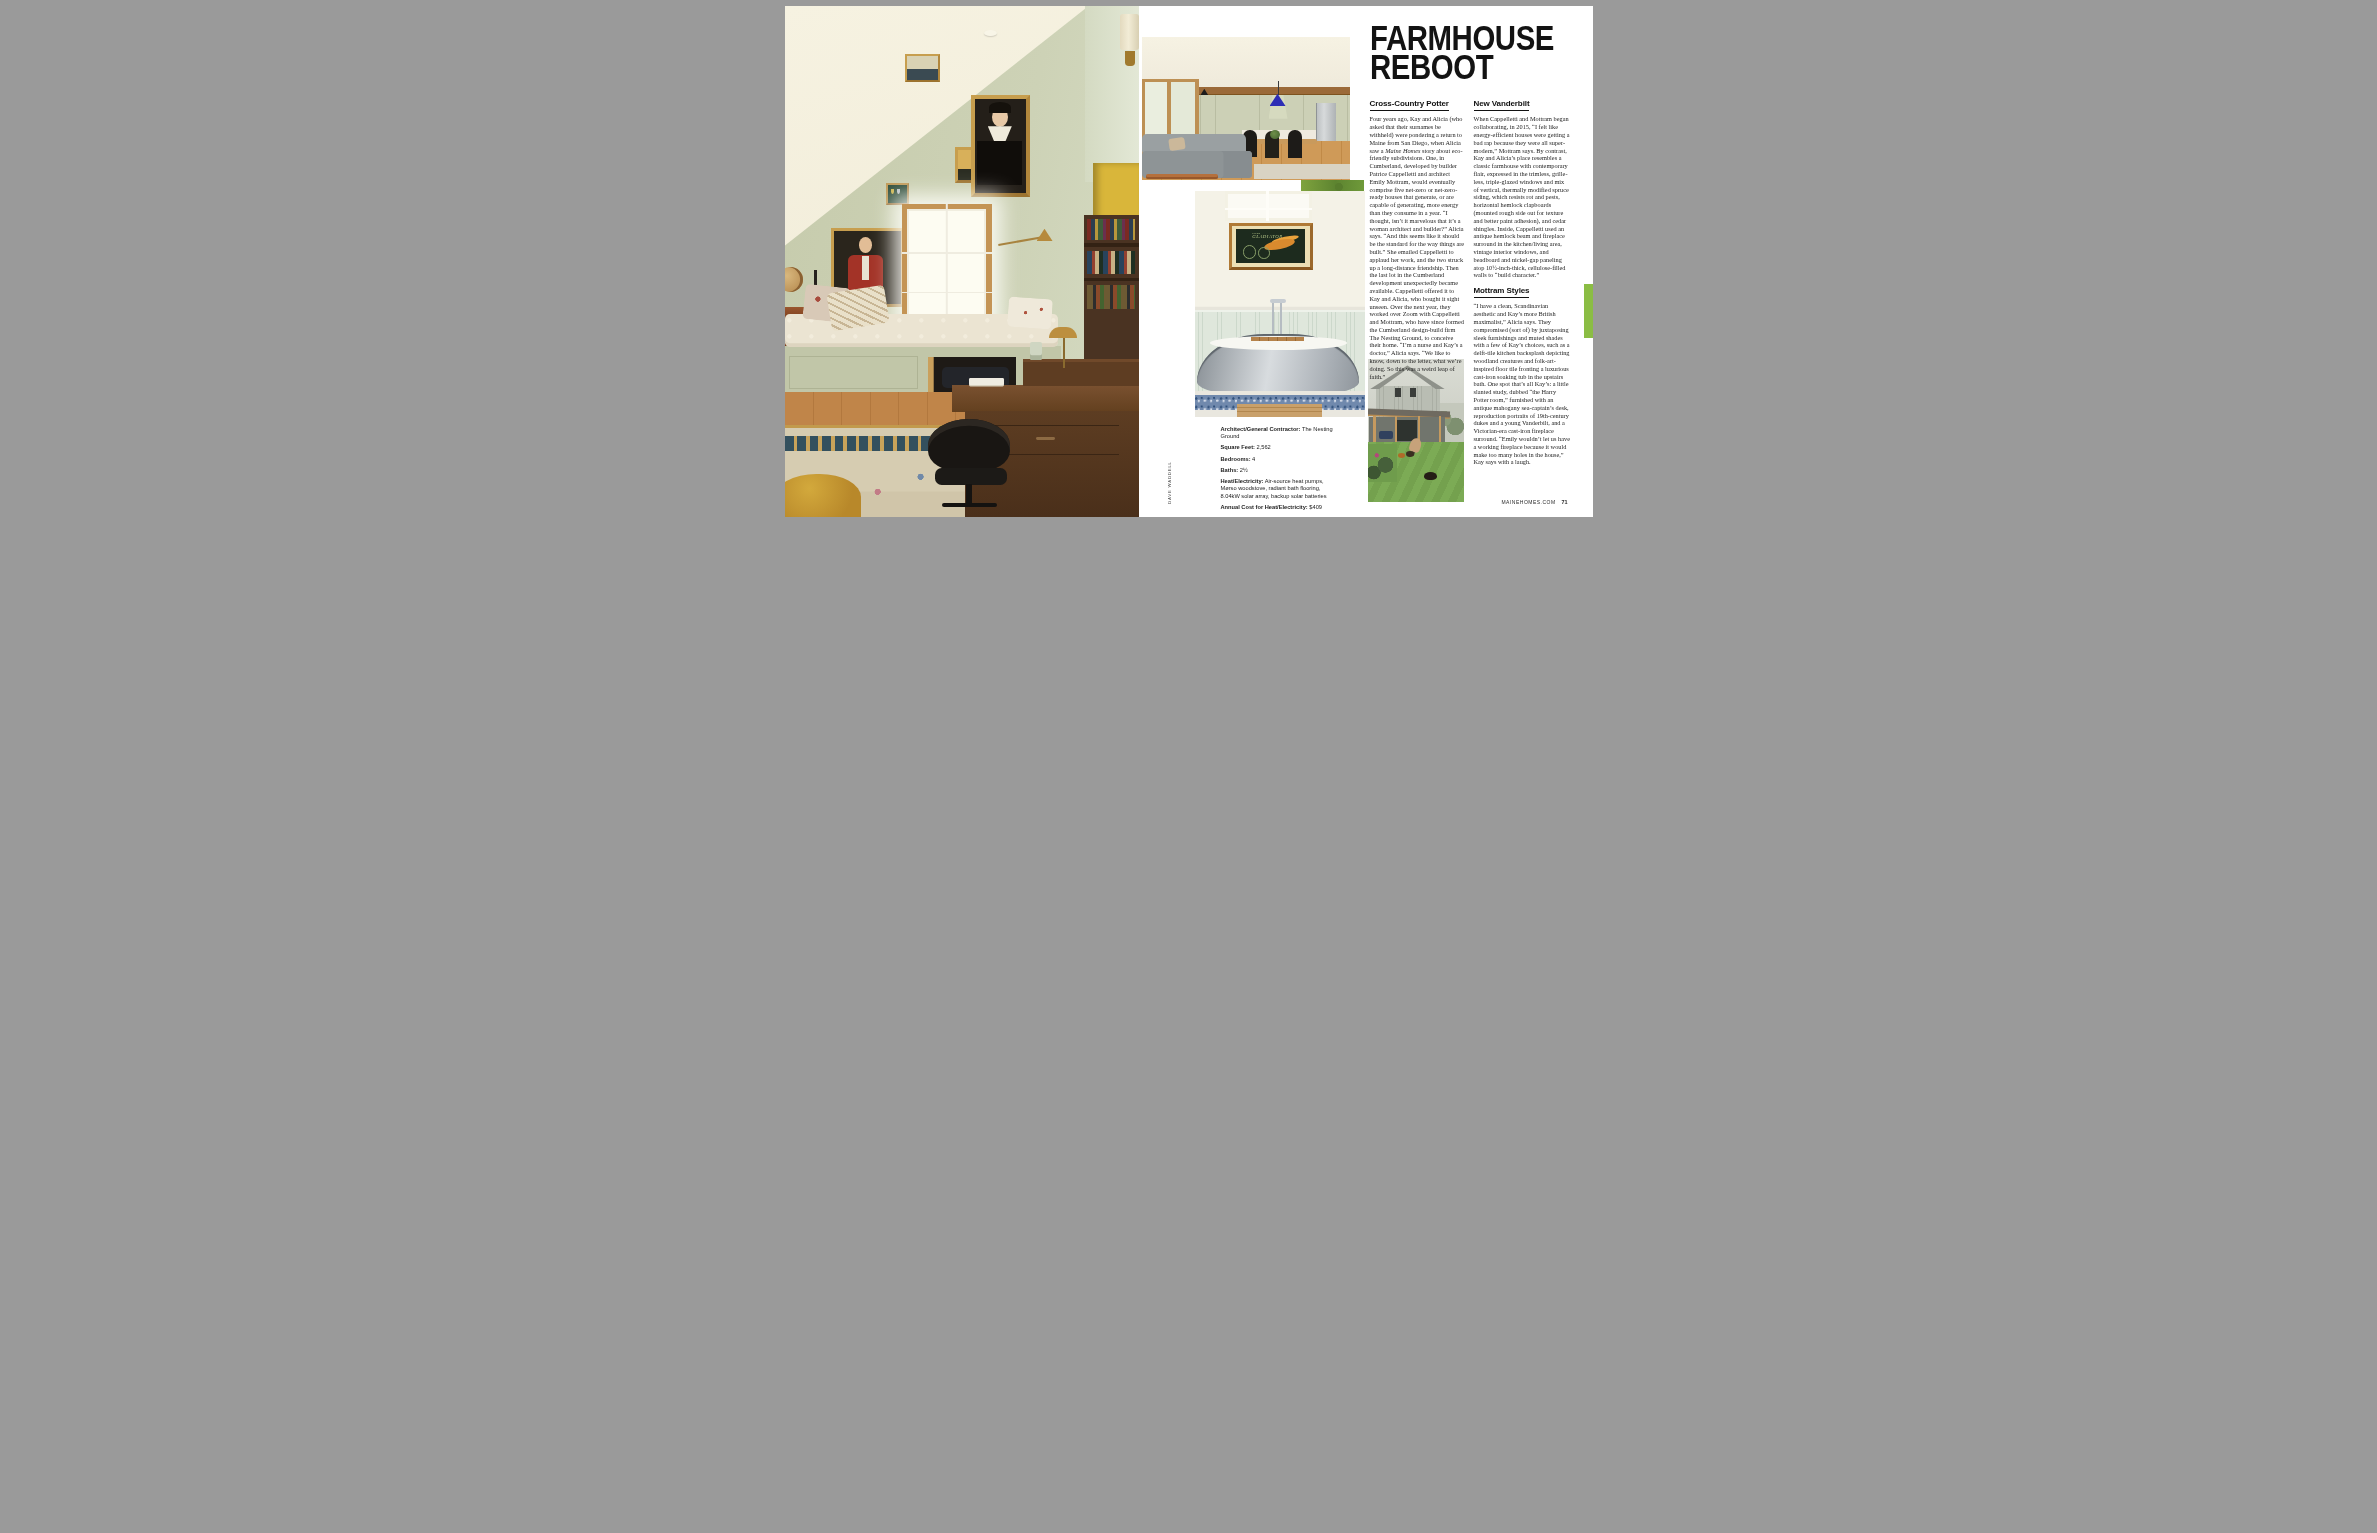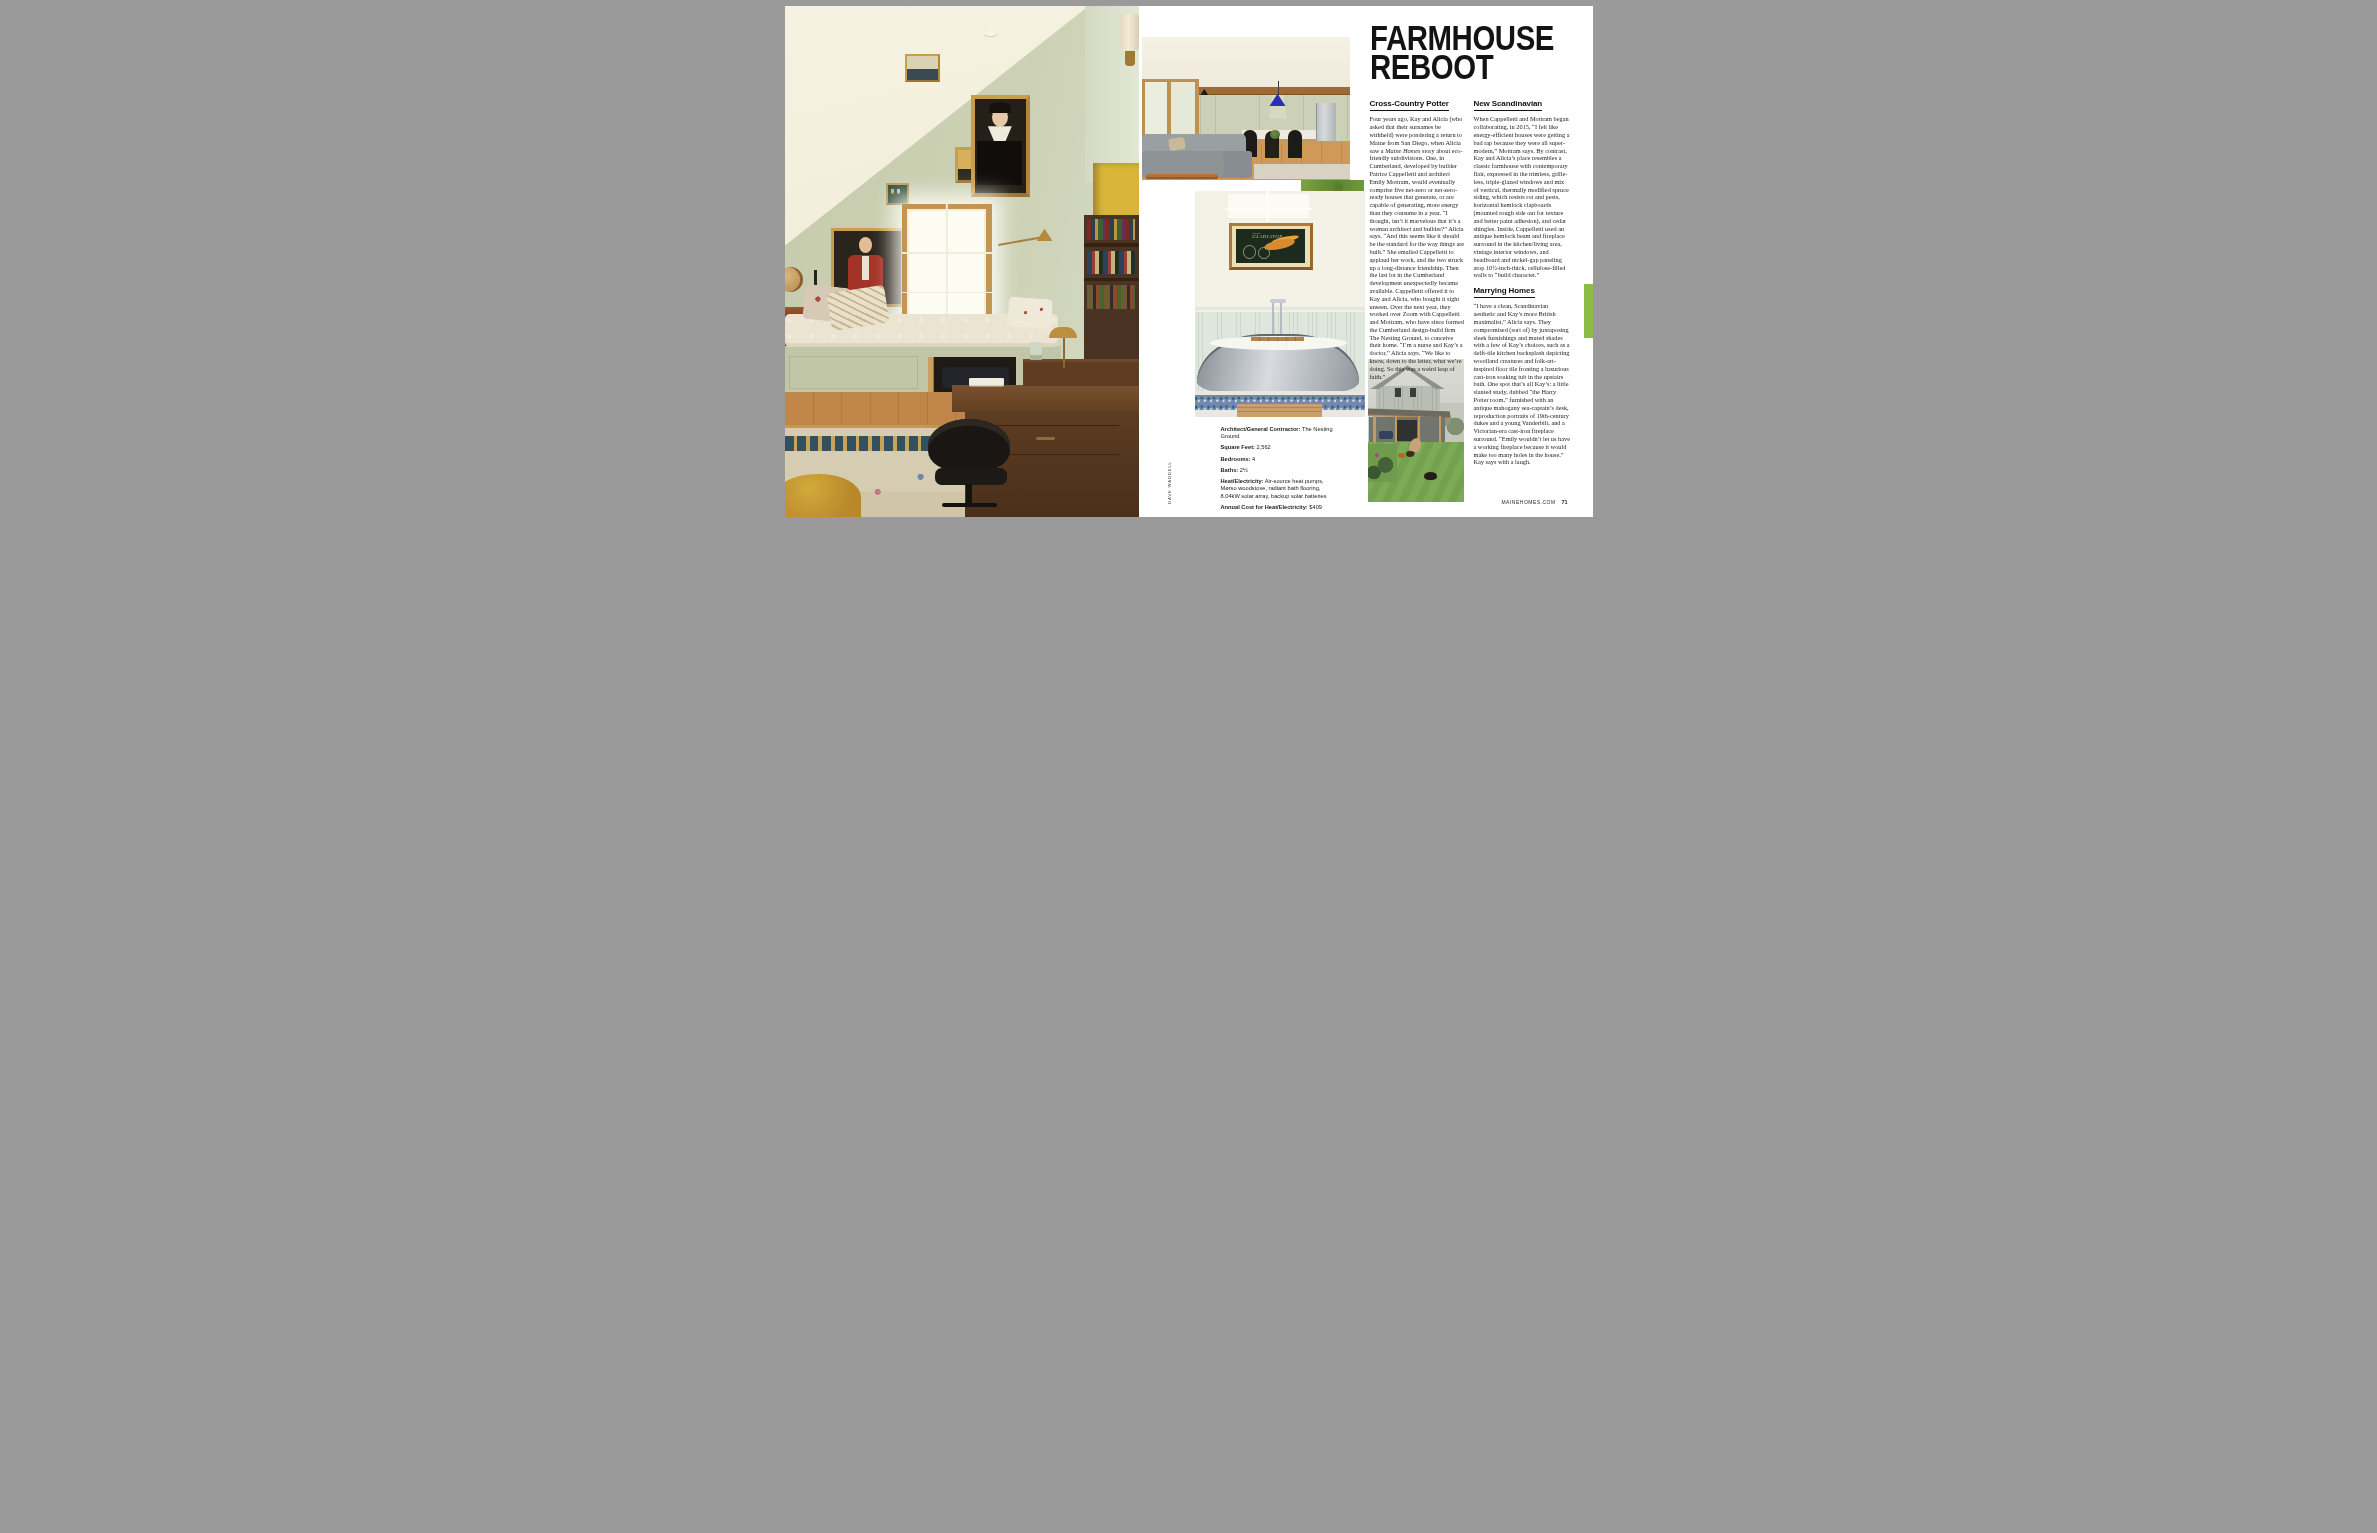--- a/index.html
+++ b/index.html
@@ -255,24 +255,24 @@
     <span style="display:block;">FARMHOUSE</span>
     <span style="display:block;">REBOOT</span>
   </h1>
 
   <div class="abs" style="left:585px;top:93px;width:95px;">
     <span class="colhead">Cross-Country Potter</span>
     <p class="body-serif" style="margin:4.3px 0 0 0;"><span>Four years ago, Kay and Alicia (who asked that their surnames be withheld) were pondering a return to Maine from San Diego, when Alicia saw a </span><span style="font-style: italic;">Maine Homes</span><span> story about eco-friendly subdivisions. One, in Cumberland, developed by builder Patrice Cappelletti and architect Emily Mottram, would eventually comprise five net-zero or net-zero-ready houses that generate, or are capable of generating, more energy than they consume in a year. “I thought, isn’t it marvelous that it’s a woman architect and builder?” Alicia says. “And this seems like it should be the standard for the way things are built.” She emailed Cappelletti to applaud her work, and the two struck up a long-distance friendship. Then the last lot in the Cumberland development unexpectedly became available. Cappelletti offered it to Kay and Alicia, who bought it sight unseen. Over the next year, they worked over Zoom with Cappelletti and Mottram, who have since formed the Cumberland design-build firm The Nesting Ground, to conceive their home. “I’m a nurse and Kay’s a doctor,” Alicia says. “We like to know, down to the letter, what we’re doing. So this was a weird leap of faith.”</span></p>
   </div>
 
   <div class="abs" style="left:689px;top:93px;width:97px;">
-    <span class="colhead">New Scandinavian</span>
+    <span class="colhead">New Vanderbilt</span>
     <p class="body-serif" style="margin:4.3px 0 0 0;">When Cappelletti and Mottram began collaborating, in 2015, “I felt like energy-efficient houses were getting a bad rap because they were all super-modern,” Mottram says. By contrast, Kay and Alicia’s place resembles a classic farmhouse with contemporary flair, expressed in the trimless, grille-less, triple-glazed windows and mix of vertical, thermally modified spruce siding, which resists rot and pests, horizontal hemlock clapboards (mounted rough side out for texture and better paint adhesion), and cedar shingles. Inside, Cappelletti used an antique hemlock beam and fireplace surround in the kitchen/living area, vintage interior windows, and beadboard and nickel-gap paneling atop 10½-inch-thick, cellulose-filled walls to “build character.”</p>
     <div style="height:6.7px;"></div>
-    <span class="colhead">Marrying Homes</span>
+    <span class="colhead">Mottram Styles</span>
     <p class="body-serif" style="margin:4.3px 0 0 0;">“I have a clean, Scandinavian aesthetic and Kay’s more British maximalist,” Alicia says. They compromised (sort of) by juxtaposing sleek furnishings and muted shades with a few of Kay’s choices, such as a delft-tile kitchen backsplash depicting woodland creatures and folk-art-inspired floor tile fronting a luxurious cast-iron soaking tub in the upstairs bath. One spot that’s all Kay’s: a little slanted study, dubbed “the Harry Potter room,” furnished with an antique mahogany sea-captain’s desk, reproduction portraits of 19th-century dukes and a young Vanderbilt, and a Victorian-era cast-iron fireplace surround. “Emily wouldn’t let us have a working fireplace because it would make too many holes in the house,” Kay says with a laugh.</p>
   </div>
 
   <div class="abs" style="left:436px;top:420px;width:119px;">
     <div class="spec-row"><b>Architect/General Contractor:</b><span> The Nesting Ground</span></div>
     <div class="spec-row"><b>Square Feet:</b><span> 2,562</span></div>
     <div class="spec-row"><b>Bedrooms:</b><span> 4</span></div>
     <div class="spec-row"><b>Baths:</b><span> 2½</span></div>
     <div class="spec-row"><b>Heat/Electricity:</b><span> Air-source heat pumps, Mørso woodstove, radiant bath flooring, 8.04kW solar array, backup solar batteries</span></div>
     <div class="spec-row"><b>Annual Cost for Heat/Electricity:</b><span> $409</span></div>

